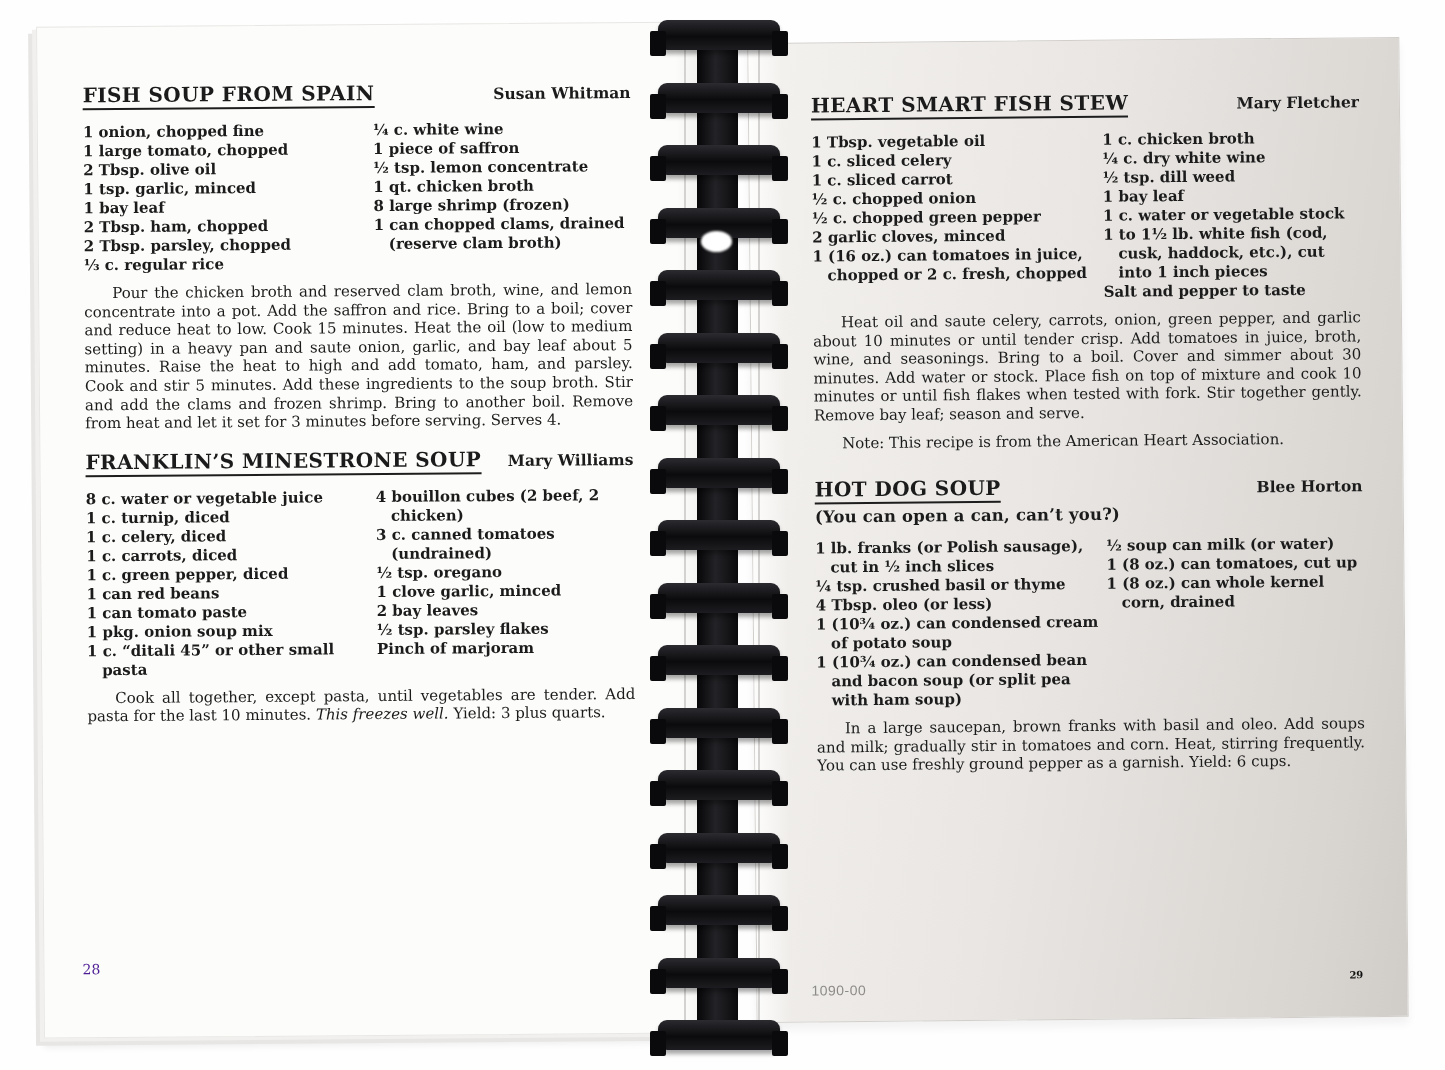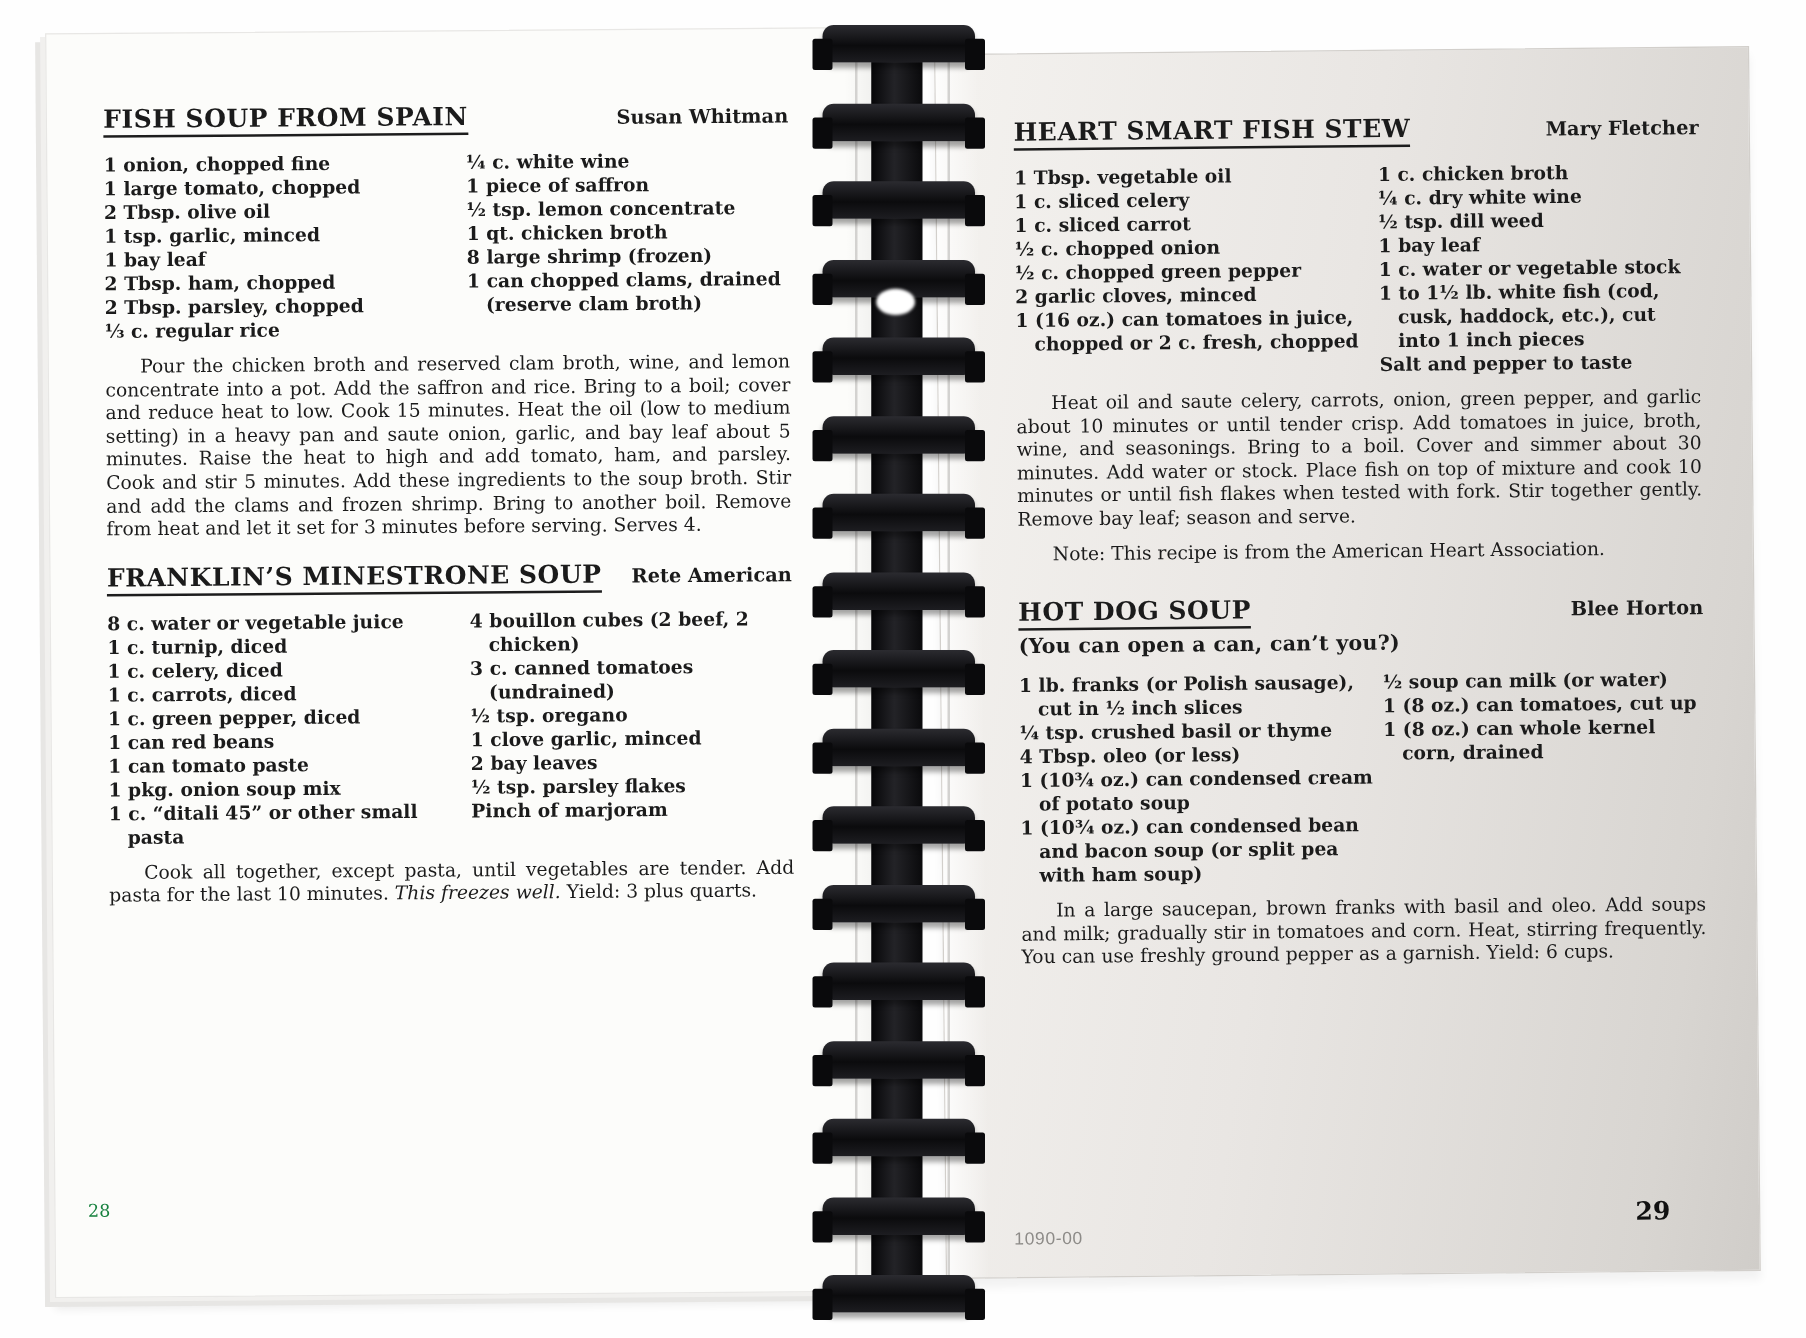--- a/index.html
+++ b/index.html
@@ -59,22 +59,22 @@
   .para{
     font-size:15px;line-height:18.6px;text-align:justify;
     margin:9px 0 0 0;text-indent:28px;
   }
   .note{font-size:15px;line-height:18.6px;margin:9px 0 0 0;text-indent:28px;}
   .recipe-2{margin-top:17px;}
   .rp .recipe-2{margin-top:25px;}
   em{font-style:italic;}
 
   
-  .pg-num-left{position:absolute;left:26px;bottom:60px;font-size:14px;color:#15803d;}
-  .pg-num-right{position:absolute;right:71px;bottom:36px;font-size:20px;font-weight:700;color:#111;}
+  .pg-num-left{position:absolute;left:38px;bottom:60px;font-size:14px;color:#4c1d95;}
+  .pg-num-right{position:absolute;right:44px;bottom:36px;font-size:10px;font-weight:700;color:#111;}
   .footer-code{
     position:absolute;left:54px;bottom:23px;font-size:14px;color:#8d8b88;
     font-family:"Liberation Sans","DejaVu Sans",sans-serif;letter-spacing:0.5px;
   }
 
   
   .binding{position:absolute;left:630px;top:0;width:190px;height:1070px;z-index:5;}
   .page-edge-line{position:absolute;top:46px;bottom:40px;width:2px;background:#d3d2d0;}
   .page-edge-line.l{left:54px;}
   .page-edge-line.r{left:128px;}
@@ -125,21 +125,21 @@
               <div class="ing">8 large shrimp (frozen)</div>
               <div class="ing">1 can chopped clams, drained (reserve clam broth)</div>
             </div>
         </div>
         <p class="para">Pour the chicken broth and reserved clam broth, wine, and lemon concentrate into a pot. Add the saffron and rice. Bring to a boil; cover and reduce heat to low. Cook 15 minutes. Heat the oil (low to medium setting) in a heavy pan and saute onion, garlic, and bay leaf about 5 minutes. Raise the heat to high and add tomato, ham, and parsley. Cook and stir 5 minutes. Add these ingredients to the soup broth. Stir and add the clams and frozen shrimp. Bring to another boil. Remove from heat and let it set for 3 minutes before serving. Serves 4.</p>
       </div>
 
       <div class="recipe recipe-2">
         <div class="title-row">
           <span class="r-title">FRANKLIN’S MINESTRONE SOUP</span>
-          <span class="r-author">Rete American</span>
+          <span class="r-author">Mary Williams</span>
         </div>
         <div class="ing-row">
           <div class="ing-col c1">
               <div class="ing">8 c. water or vegetable juice</div>
               <div class="ing">1 c. turnip, diced</div>
               <div class="ing">1 c. celery, diced</div>
               <div class="ing">1 c. carrots, diced</div>
               <div class="ing">1 c. green pepper, diced</div>
               <div class="ing">1 can red beans</div>
               <div class="ing">1 can tomato paste</div>

